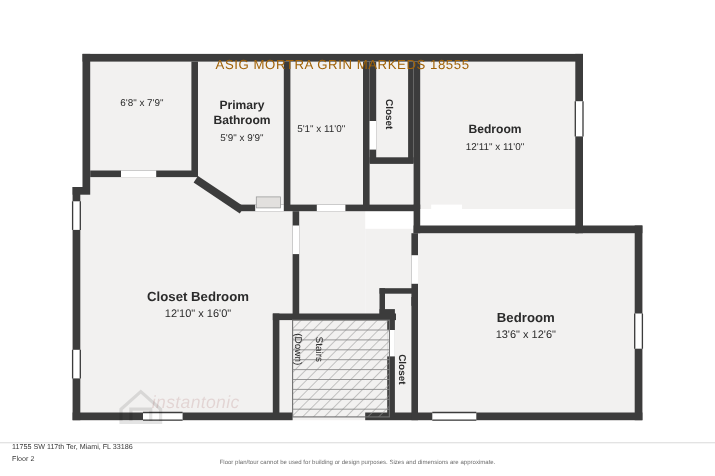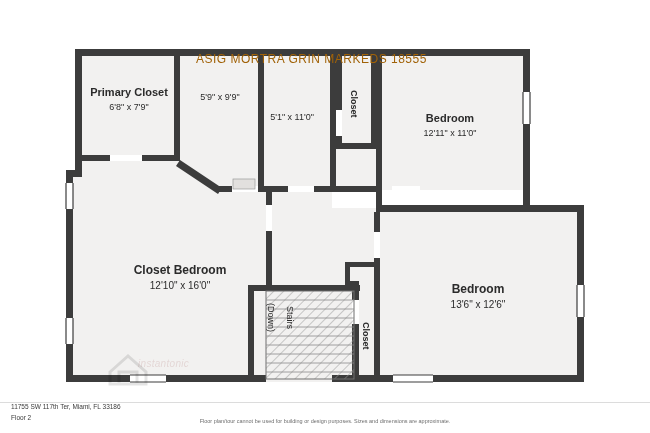--- a/index.html
+++ b/index.html
@@ -75,21 +75,21 @@
     right: 0;
     bottom: 9px;
     text-align: center;
     font-size: 5.5px;
     color: #6e6e6e;
   }
   .wm-text {
     position: absolute;
     left: 138px;
     top: 358px;
-    font-size: 10px;
+    font-size: 16px;
     color: #7f1d1d;
     opacity: 0.13;
     letter-spacing: 0.3px;
     pointer-events: none;
     font-family: "Liberation Sans", sans-serif;
     font-style: italic;
   }
   .wm-top {
     position: absolute;
     left: 196px;
@@ -228,25 +228,25 @@
 
   <rect x="233" y="179" width="22" height="10" fill="#e2e0de" stroke="#9a9a9a" stroke-width="0.7"></rect>
 
   <g opacity="0.10">
     <path d="M110 372 L128 356 L146 372 L146 384 L110 384 Z" fill="none" stroke="#000" stroke-width="3"></path>
     <path d="M119 384 L119 372 L137 372 L137 384" fill="none" stroke="#000" stroke-width="3"></path>
   </g>
 </svg>
 
 <div class="room-label" style="left:74px; top:86px; width:110px;">
-  <span class="name">Primary Closet</span>
   <span class="dims">6'8" x 7'9"</span>
 </div>
 
 <div class="room-label" style="left:180px; top:90px; width:80px;">
+  <span class="name" style="white-space:normal;">Primary Bathroom</span>
   <span class="dims">5'9" x 9'9"</span>
 </div>
 
 <div class="room-label" style="left:250px; top:110px; width:84px;">
   <span class="dims">5'1" x 11'0"</span>
 </div>
 
 <div class="room-label" style="left:380px; top:112px; width:140px;">
   <span class="name">Bedroom</span>
   <span class="dims">12'11" x 11'0"</span>

